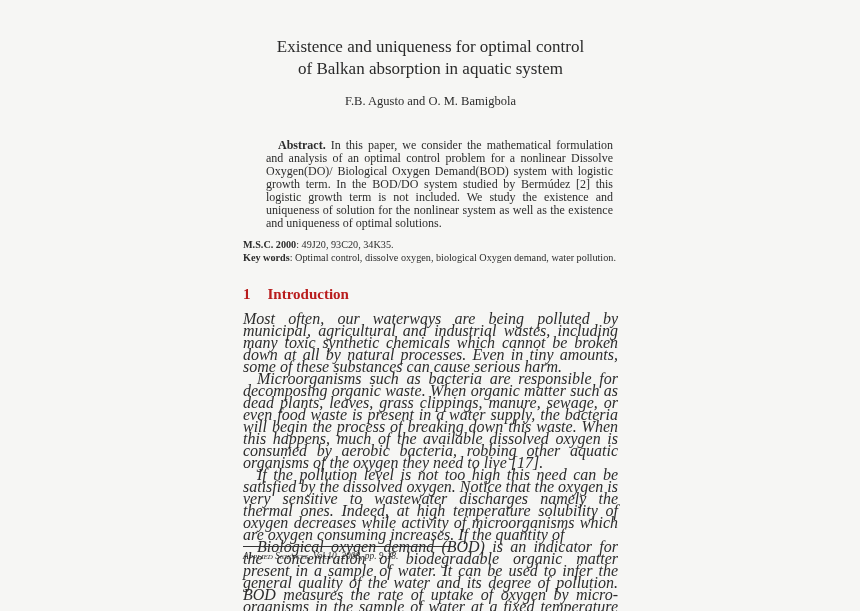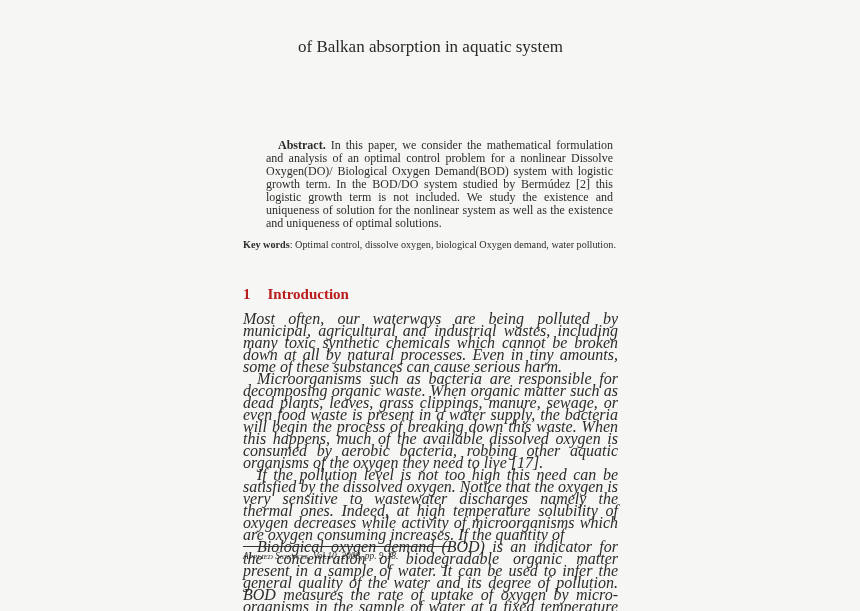--- a/index.html
+++ b/index.html
@@ -113,29 +113,32 @@
   .footnote .copyright {
     margin-left: 6px;
   }
 </style>
 </head>
 <body style="background: rgb(246, 246, 244); color: rgb(44, 44, 44);">
 
 <div class="column">
 
   <div class="title">
+    <div>Existence and uniqueness for optimal control</div>
     <div>of Balkan absorption in aquatic system</div>
   </div>
 
+  <div class="authors">F.B. Agusto and O. M. Bamigbola</div>
 
   <div class="abstract">
     <p><span class="label">Abstract.</span><span>In this paper, we consider the mathematical formulation and analysis of an optimal control problem for a nonlinear Dissolve Oxygen(DO)/ Biological Oxygen Demand(BOD) system with logistic growth term. In the BOD/DO system studied by Bermúdez [2] this logistic growth term is not included. We study the existence and uniqueness of solution for the nonlinear system as well as the existence and uniqueness of optimal solutions.</span></p>
   </div>
 
   <div class="meta">
+    <p><span class="label">M.S.C. 2000</span><span>: 49J20, 93C20, 34K35.</span></p>
     <p><span class="label">Key words</span><span>: Optimal control, dissolve oxygen, biological Oxygen demand, water pollution.</span></p>
   </div>
 
   <div class="section-heading">
     <span class="num">1</span><span>Introduction</span>
   </div>
 
   <div class="intro">
     <p>Most often, our waterways are being polluted by municipal, agricultural and industrial wastes, including many toxic synthetic chemicals which cannot be broken down at all by natural processes. Even in tiny amounts, some of these substances can cause serious harm.</p>
     <p class="indented">Microorganisms such as bacteria are responsible for decomposing organic waste. When organic matter such as dead plants, leaves, grass clippings, manure, sewage, or even food waste is present in a water supply, the bacteria will begin the process of breaking down this waste. When this happens, much of the available dissolved oxygen is consumed by aerobic bacteria, robbing other aquatic organisms of the oxygen they need to live [17].</p>

